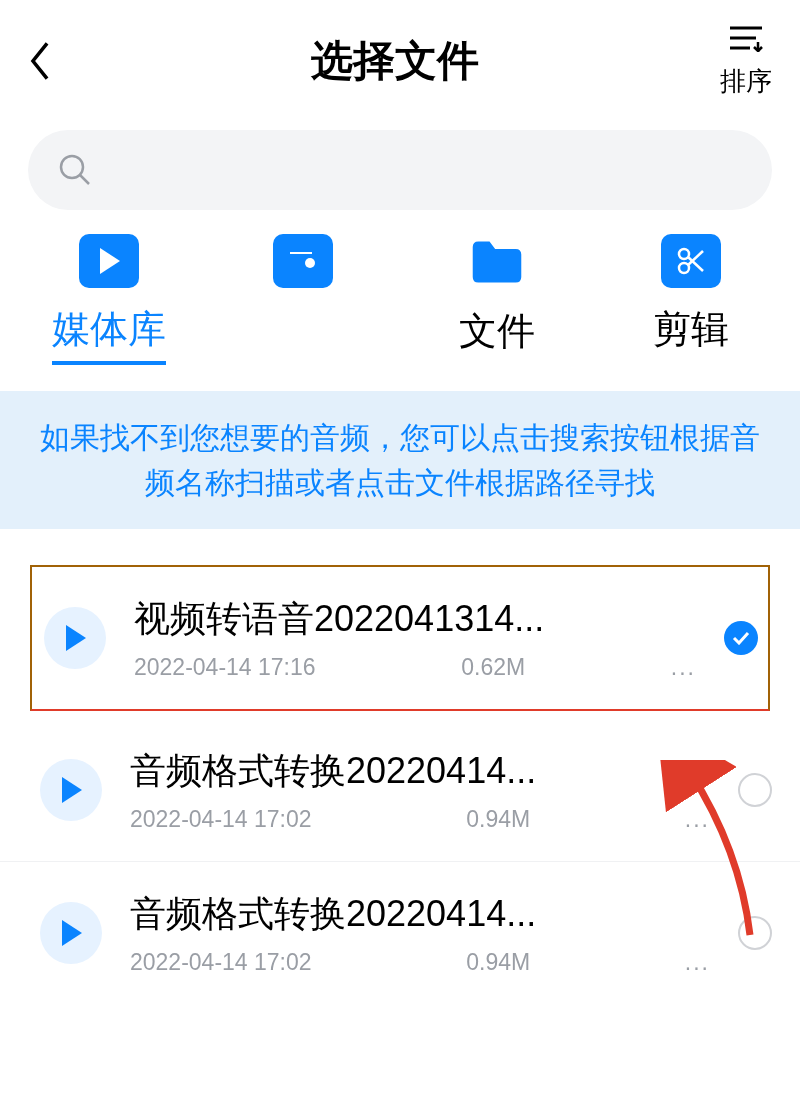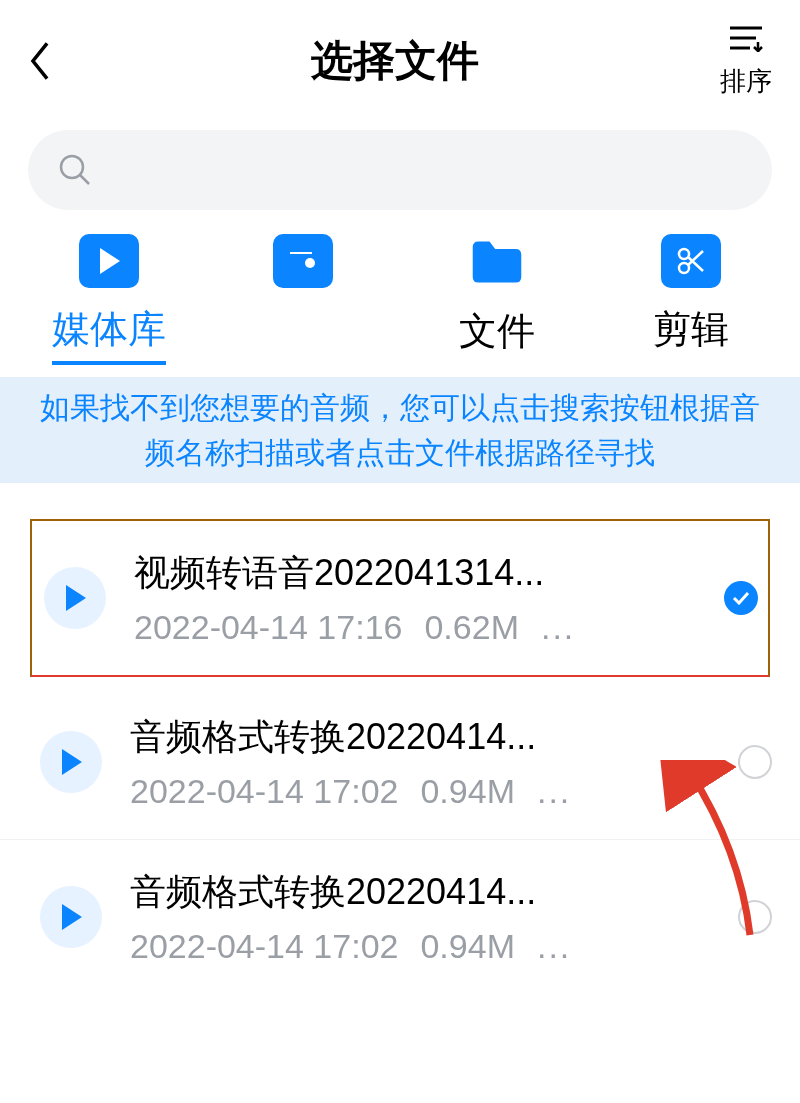--- a/index.html
+++ b/index.html
@@ -100,22 +100,22 @@
   }
   .tab.active .tab-label {
     color: #0a84ff;
     font-weight: 500;
     border-bottom-color: #0a84ff;
   }
 
   
   .banner {
     background: #e3f0fb;
-    padding: 8px 40px;
-    margin-top: 10px;
+    padding: 24px 40px;
+    margin-top: 24px;
   }
   .banner-text {
     color: #0a84ff;
     font-size: 30px;
     line-height: 1.5;
     text-align: center;
   }
 
   
   .partial-row {
@@ -161,25 +161,26 @@
   .file-text { flex: 1; min-width: 0; }
   .file-title {
     font-size: 36px;
     color: #000;
     white-space: nowrap;
     overflow: hidden;
     text-overflow: ellipsis;
     margin-bottom: 10px;
   }
   .file-meta {
-    font-size: 34px;
+    font-size: 23px;
     color: #9a9ea5;
     display: flex;
     gap: 22px;
     align-items: center;
+    justify-content: space-between;
   }
   .more-dots { letter-spacing: 2px; }
 
   .select-indicator {
     width: 34px;
     height: 34px;
     border-radius: 50%;
     flex-shrink: 0;
     display: flex;
     align-items: center;

